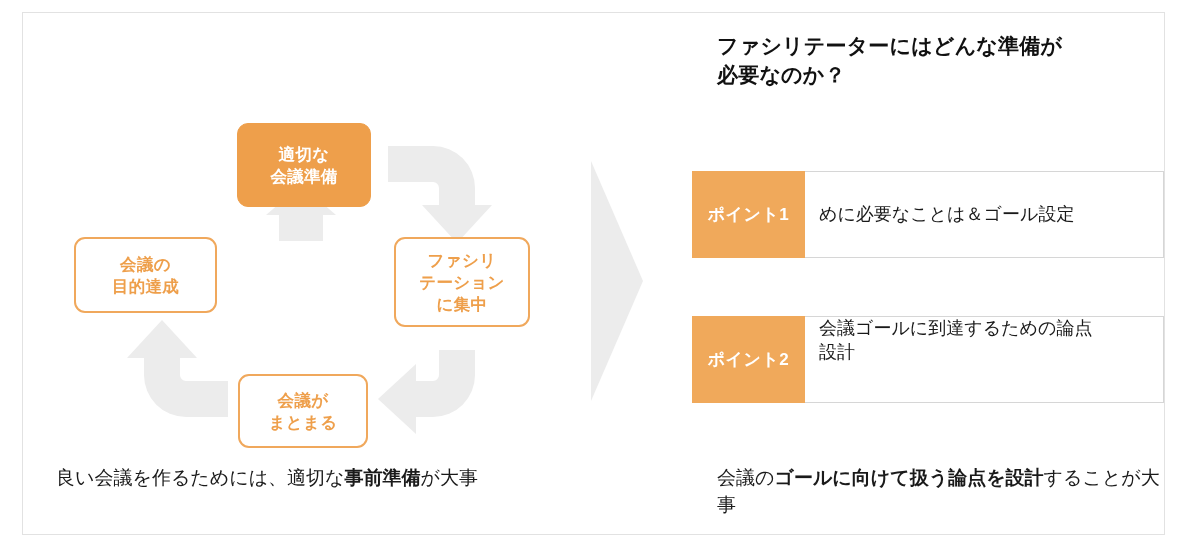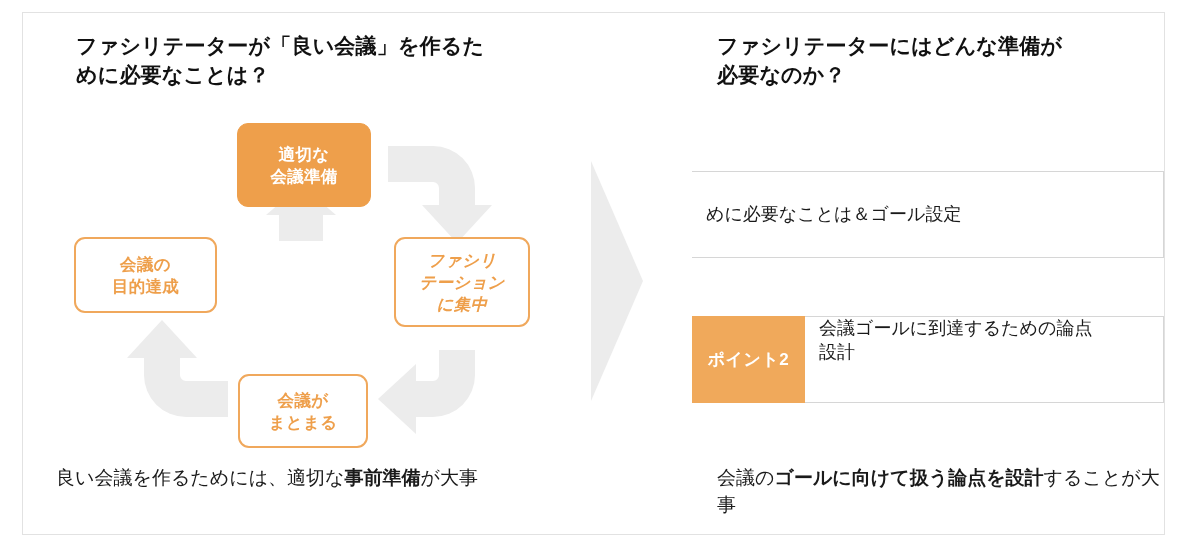--- a/index.html
+++ b/index.html
@@ -52,21 +52,21 @@
     color:#ffffff;
     border:1px solid #EE9F4B;
   }
   .node.outlined{
     background:#ffffff;
     color:#EE9F4B;
     border:2px solid #F0A85C;
   }
   #node-top   {left:214px;top:110px;width:134px;height:84px;}
   #node-left  {left:51px; top:224px;width:143px;height:76px;}
-  #node-right {left:371px;top:224px;width:136px;height:90px;font-style:italic;}
+  #node-right {left:371px;top:224px;width:136px;height:90px;}
   #node-bottom{left:215px;top:361px;width:130px;height:74px;}
 
   #cycle-center-label{
     position:absolute;
     left:194px;top:241px;width:180px;
     text-align:center;
     font-size:16px;
     line-height:1.42;
     color:#8d8d8d;
     white-space:pre-line;
@@ -125,22 +125,20 @@
   }
   .caption b{font-weight:bold;margin-top:19px;}
   #caption-left{left:33px;top:452px;width:540px;}
   #caption-right{left:694px;top:452px;width:450px;}
 </style>
 </head>
 <body>
 
 <div id="canvas">
 
-  <div class="heading" id="heading-left">ファシリテーターが「良い会議」を作るた
-めに必要なことは？</div>
 
   <div class="heading" id="heading-right">ファシリテーターにはどんな準備が
 必要なのか？</div>
 
   <svg id="arrow-layer" viewBox="0 0 1143 523">
 
     <g>
       <path d="M 256 228 L 256 202 L 243 202 L 278 172 L 313 202 L 300 202 L 300 228 Z" fill="#ECECEC"></path>
     </g>
 
@@ -169,20 +167,21 @@
 に集中</div>
 
   <div class="node outlined" id="node-bottom">会議が
 まとまる</div>
 
   <div class="node outlined" id="node-left">会議の
 目的達成</div>
 
 
   <div class="point-row" id="point-row-1">
+    <div class="point-badge">ポイント1</div>
     <div class="point-body">めに必要なことは＆ゴール設定</div>
   </div>
 
   <div class="point-row" id="point-row-2">
     <div class="point-badge">ポイント2</div>
     <div class="point-body top-align">会議ゴールに到達するための論点
 設計</div>
   </div>
 
   <div class="caption" id="caption-left">

